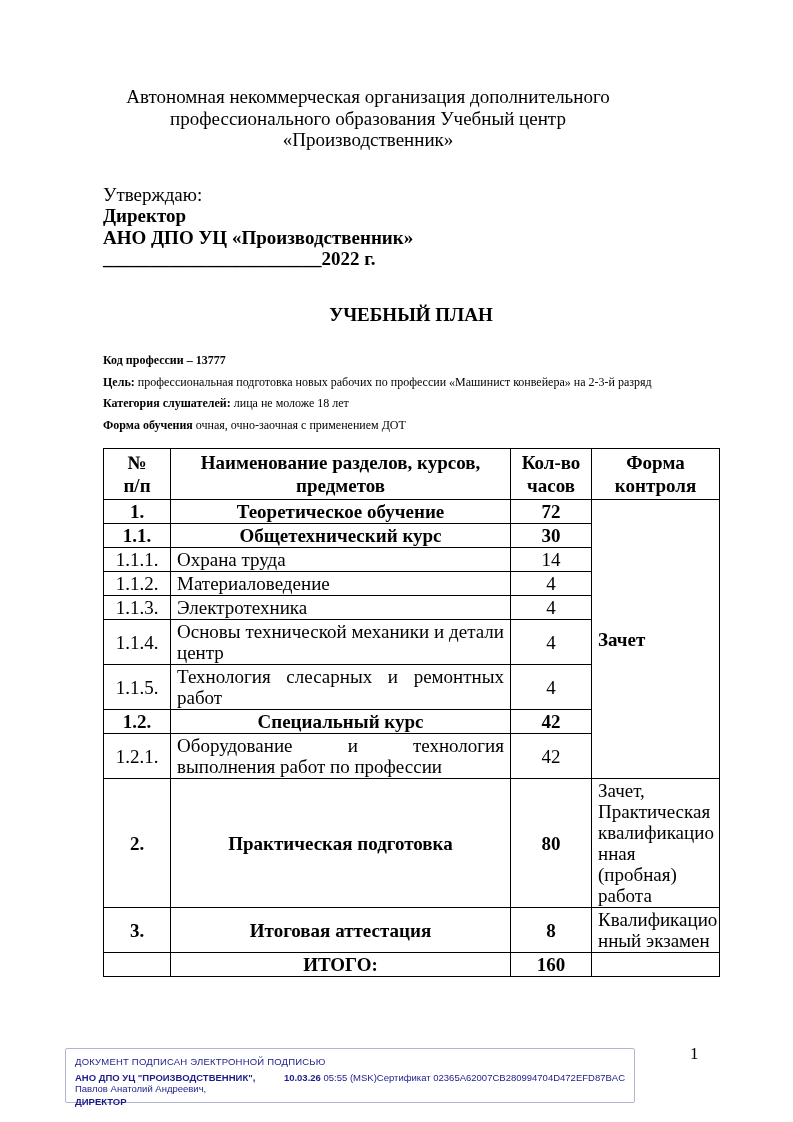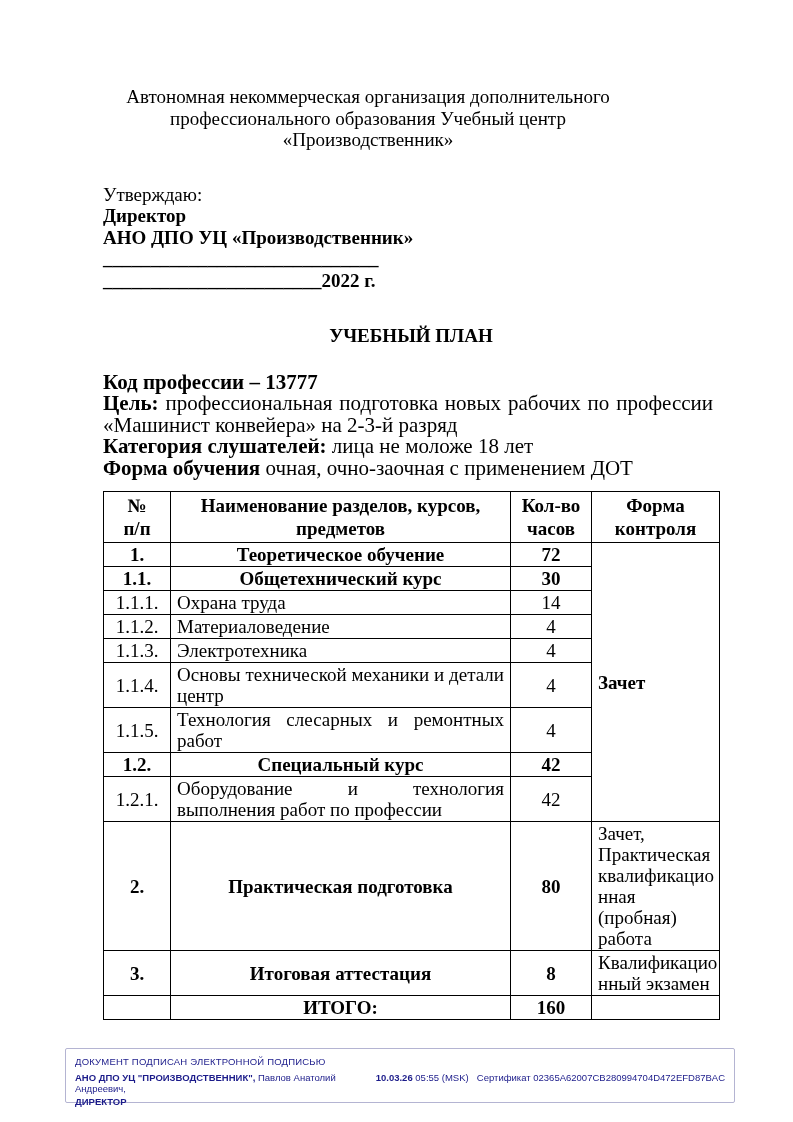--- a/index.html
+++ b/index.html
@@ -36,21 +36,21 @@
   .doc-title {
     margin-top: 34px;
     text-align: center;
     font-weight: bold;
     font-size: 19px;
     line-height: 21.5px;
   }
   .info {
     margin-top: 25px;
     width: 610px;
-    font-size: 21px;
+    font-size: 12px;
     line-height: 21.5px;
   }
   .info p { text-align: justify; }
   table.plan {
     margin-top: 12px;
     width: 616px;
     border-collapse: collapse;
     table-layout: fixed;
   }
   table.plan th, table.plan td {
@@ -80,21 +80,21 @@
     position: absolute;
     left: 690px;
     top: 1045px;
     font-size: 17px;
     line-height: 17px;
   }
   .sig-box {
     position: absolute;
     left: 65px;
     top: 1048px;
-    width: 670px;
+    width: 570px;
     height: 55px;
     border: 1px solid #b4b4d2;
     border-radius: 2px;
     padding: 7px 9px 0 9px;
     font-family: "Liberation Sans", sans-serif;
     color: #1b1b8a;
     background: #fff;
   }
   .sig-line1 { font-size: 9.5px; letter-spacing: 0.2px; }
   .sig-line2 { display: flex; margin-top: 5px; font-size: 9.5px; }
@@ -108,21 +108,20 @@
 
 <div class="page">
   <div class="content">
 
     <div class="org-header">Автономная некоммерческая организация дополнительного профессионального образования Учебный центр «Производственник»</div>
 
     <div class="approval">
       <div>Утверждаю:</div>
       <div class="b">Директор</div>
       <div class="b">АНО ДПО УЦ «Производственник»</div>
-      <div class="b">_____________________________</div>
       <div class="b">_______________________2022 г.</div>
     </div>
 
     <div class="doc-title">УЧЕБНЫЙ ПЛАН</div>
 
     <div class="info">
       <p><b>Код профессии – 13777</b></p>
       <p><b>Цель:</b> <span>профессиональная подготовка новых рабочих по профессии «Машинист конвейера» на 2-3-й разряд</span></p>
       <p><b>Категория слушателей:</b> <span>лица не моложе 18 лет</span></p>
       <p><b>Форма обучения</b> <span>очная, очно-заочная с применением ДОТ</span></p>

